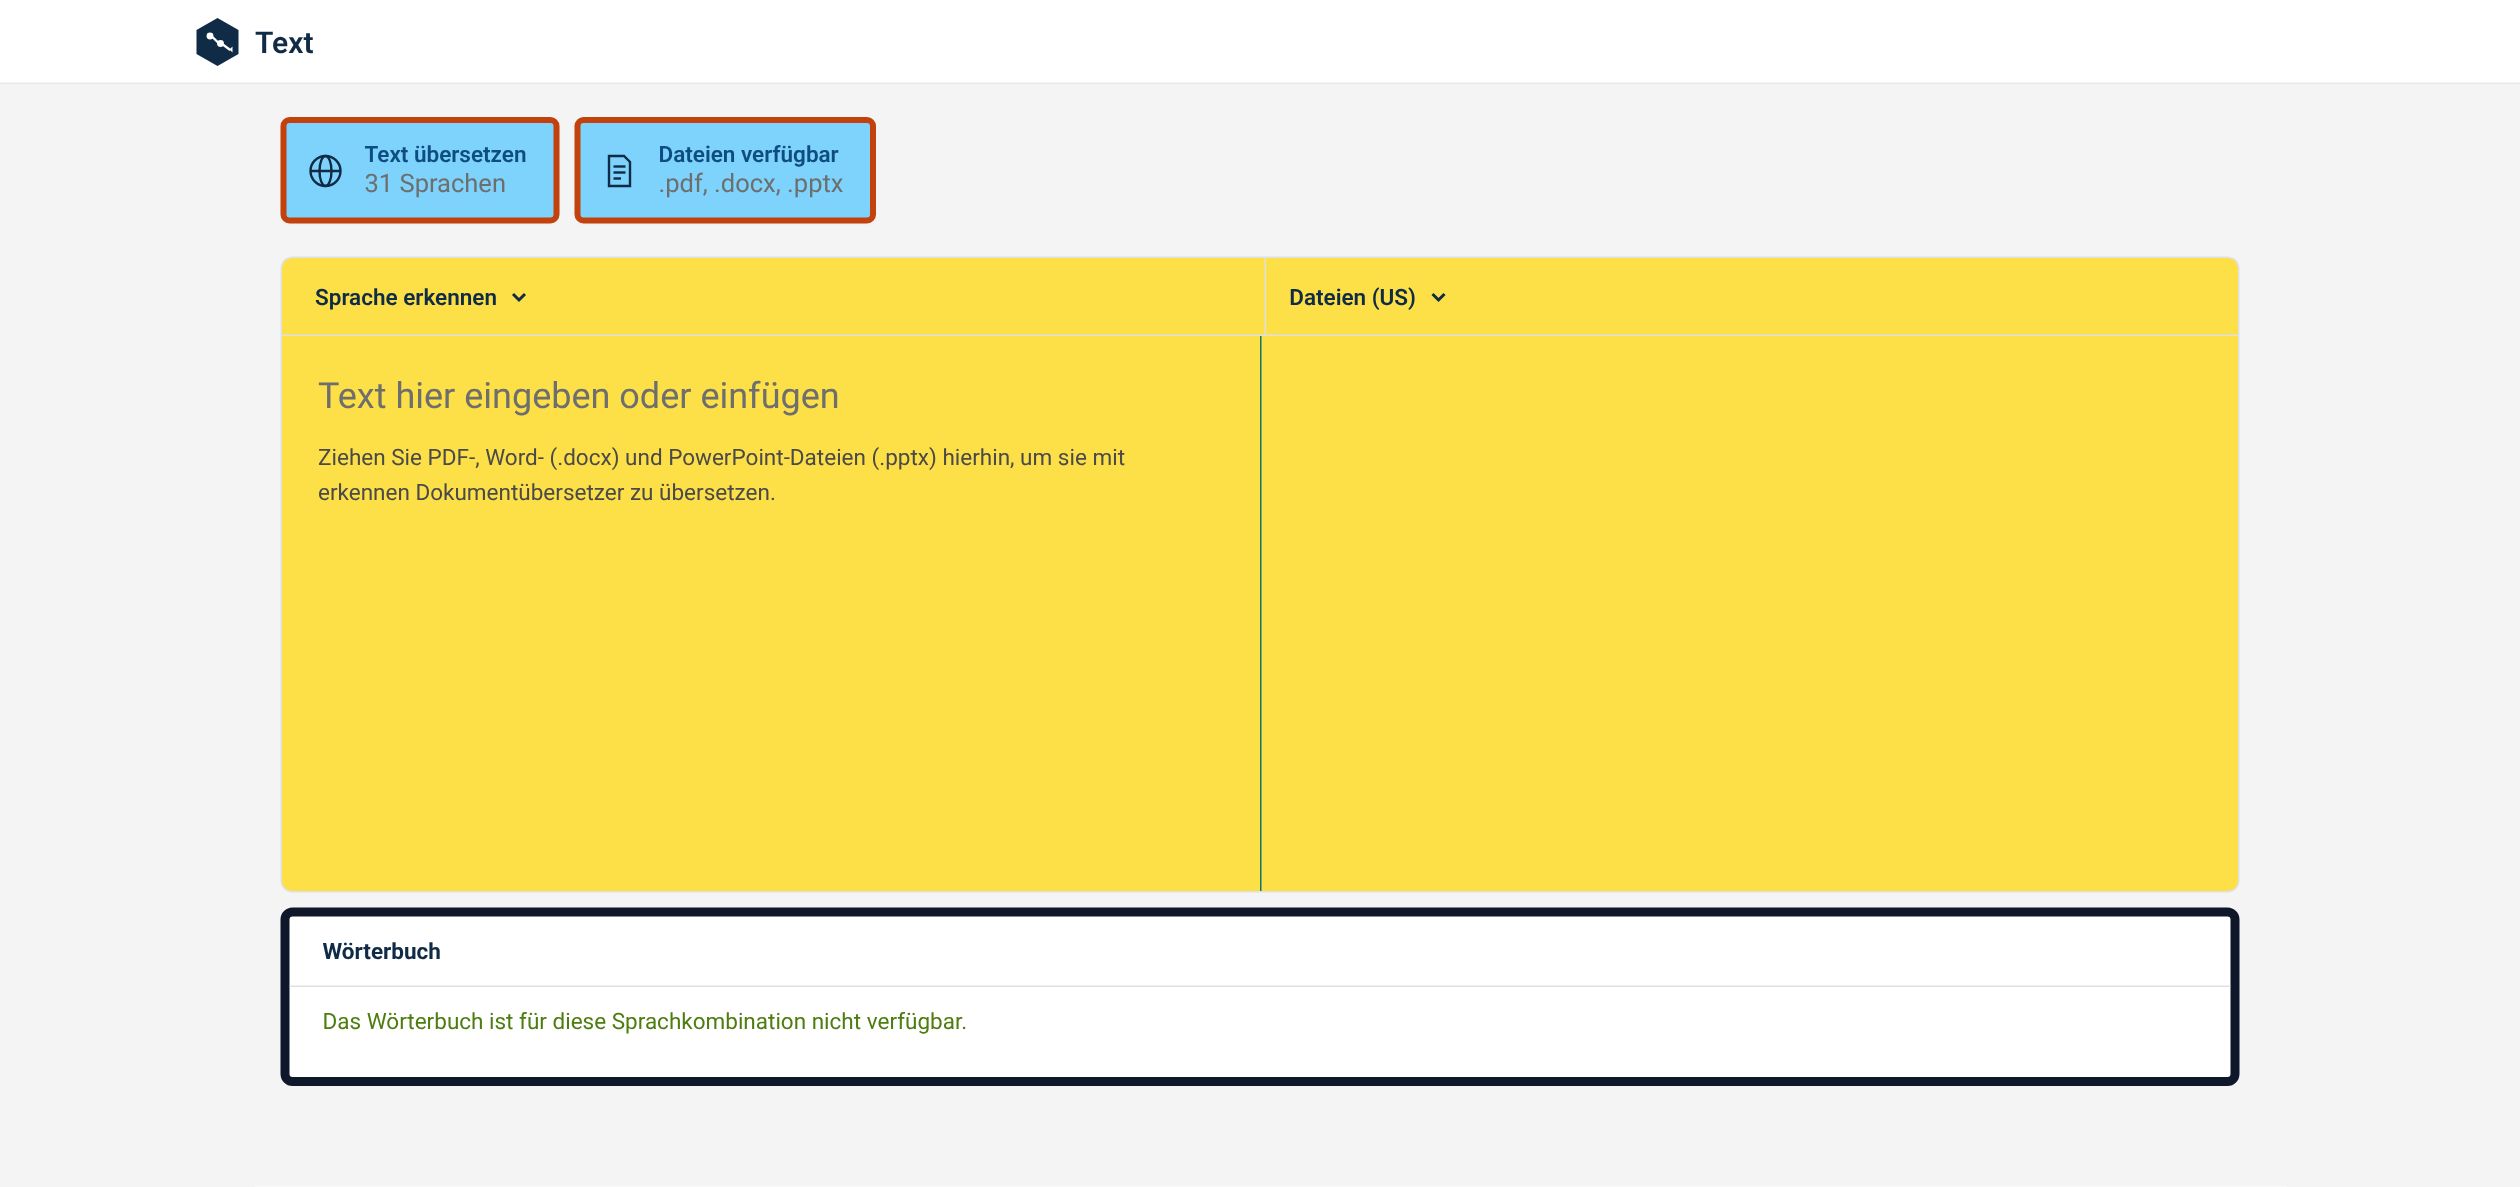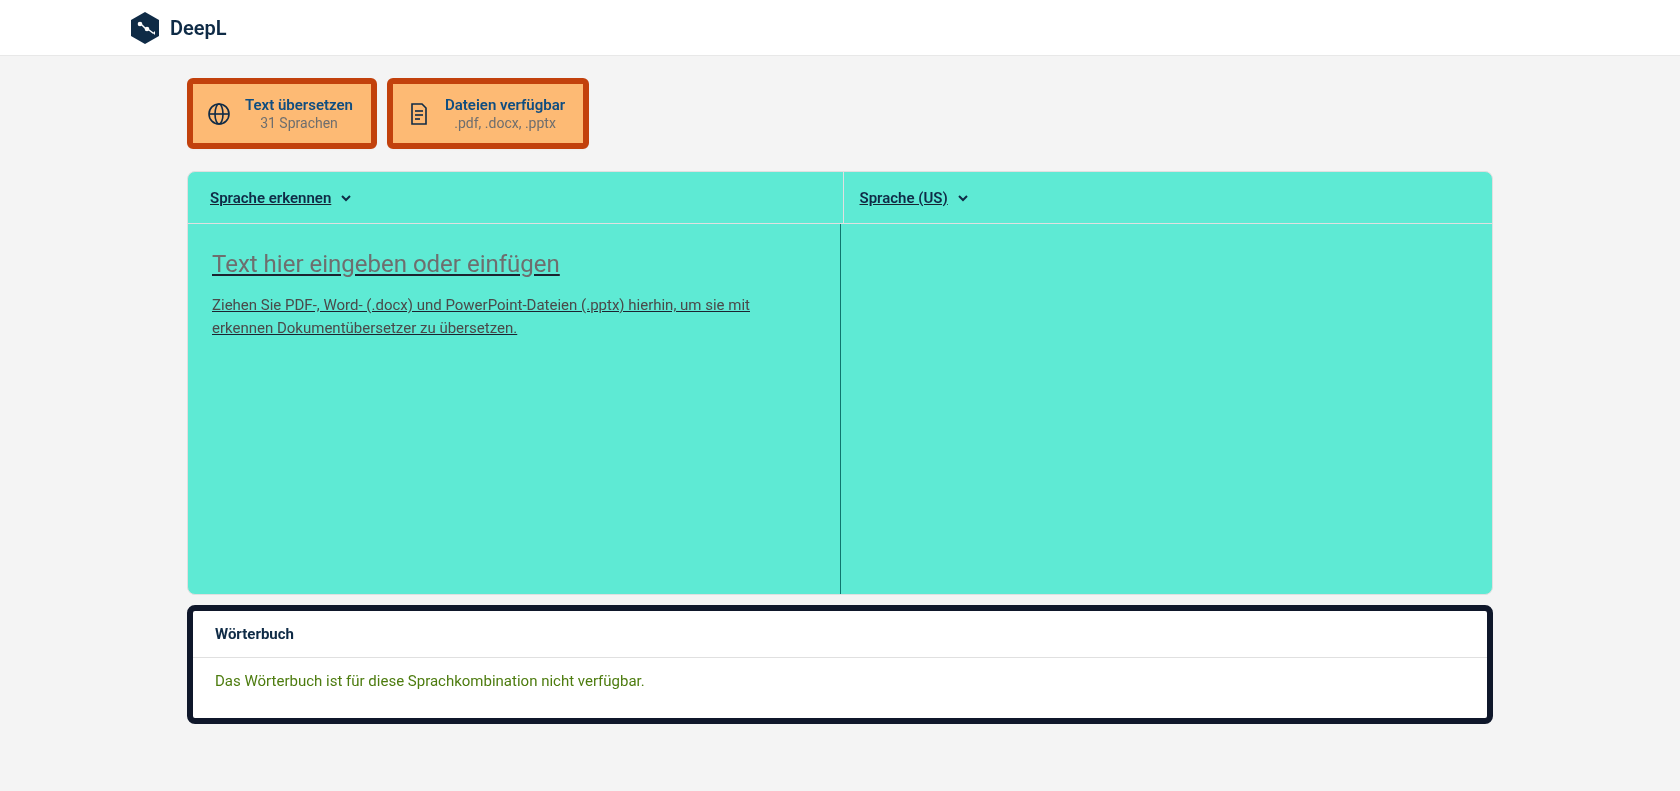--- a/index.html
+++ b/index.html
@@ -45,22 +45,22 @@
     .container {
       width: 1306px;
       margin: 0 auto;
     }
     .tabs-row {
       display: flex;
       gap: 10px;
       margin-bottom: 22px;
     }
     .tab-card {
-      background: #fdba74;
-      border: 6px solid #c2410c;
+      background: #7dd3fc;
+      border: 4px solid #c2410c;
       border-radius: 6px;
       padding: 12px 18px 12px 14px;
       display: flex;
       align-items: center;
       gap: 14px;
       cursor: pointer;
       box-shadow: 0 1px 2px rgba(0,0,0,0.02);
     }
     .tab-icon {
       width: 24px;
@@ -73,31 +73,29 @@
     .tab-text {
       display: flex;
       flex-direction: column;
     }
     .tab-title {
       font-size: 15px;
       font-weight: 600;
       color: #0f4d80;
     }
     .tab-sub {
-      font-size: 14px;
+      font-size: 17px;
       color: #6e6e6e;
       margin-top: 1px;
-      text-align: center;
     }
     .translate-panel {
-      background: #5eead4;
+      background: #fde047;
       border: 1px solid #e0e0e0;
       border-radius: 8px;
       overflow: hidden;
-      text-decoration: underline;
     }
     .lang-bar {
       display: flex;
       height: 52px;
       border-bottom: 1px solid #e0e0e0;
     }
     .lang-half {
       flex: 1;
       display: flex;
       align-items: center;
@@ -177,21 +175,21 @@
     <span class="logo-icon">
       <svg width="30" height="34" viewBox="0 0 30 34">
         <polygon points="15,1 29,9 29,25 15,33 1,25 1,9" fill="#0f2b46"></polygon>
         <circle cx="10" cy="13" r="2.3" fill="#fff"></circle>
         <circle cx="17" cy="18" r="2.3" fill="#fff"></circle>
         <path d="M 12 14 L 15 17" stroke="#fff" stroke-width="1.5" stroke-linecap="round"></path>
         <path d="M 19 19 L 23 22" stroke="#fff" stroke-width="1.5" stroke-linecap="round"></path>
         <polygon points="23,22 25,20 25,24" fill="#fff"></polygon>
       </svg>
     </span>
-    <span class="logo-text">DeepL</span>
+    <span class="logo-text">Text</span>
   </div>
 </div>
 
 <div class="page-body">
   <div class="container">
 
     <div class="tabs-row">
       <div class="tab-card">
         <span class="tab-icon">
           <svg width="24" height="24" viewBox="0 0 24 24" fill="none" stroke="#0f2b46" stroke-width="1.6">
@@ -229,21 +227,21 @@
             <span>Sprache erkennen</span>
             <span class="chevron">
               <svg width="14" height="14" viewBox="0 0 14 14" fill="none" stroke="#0f2b46" stroke-width="2">
                 <polyline points="3,5 7,9 11,5"></polyline>
               </svg>
             </span>
           </div>
         </div>
         <div class="lang-half right">
           <div class="lang-selector">
-            <span>Sprache (US)</span>
+            <span>Dateien (US)</span>
             <span class="chevron">
               <svg width="14" height="14" viewBox="0 0 14 14" fill="none" stroke="#0f2b46" stroke-width="2">
                 <polyline points="3,5 7,9 11,5"></polyline>
               </svg>
             </span>
           </div>
         </div>
       </div>
 
       <div class="text-panes">

